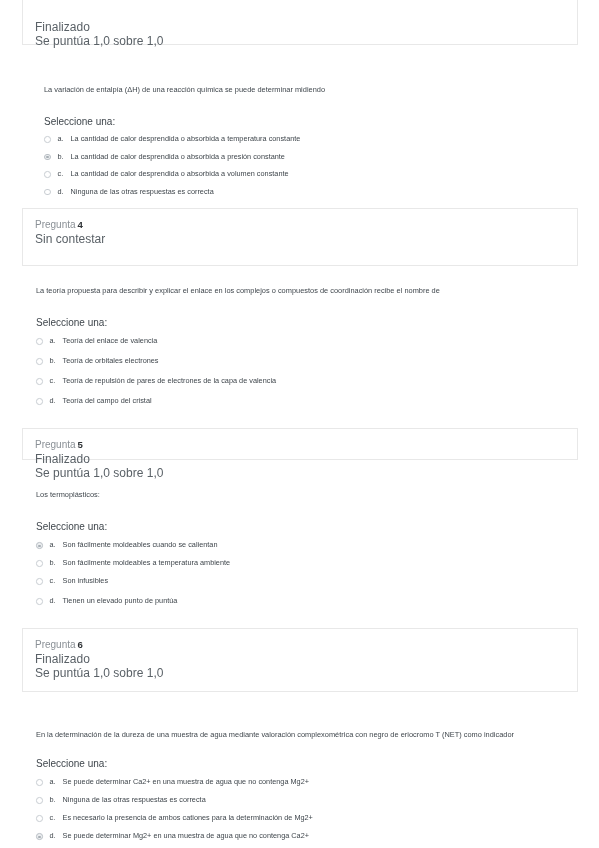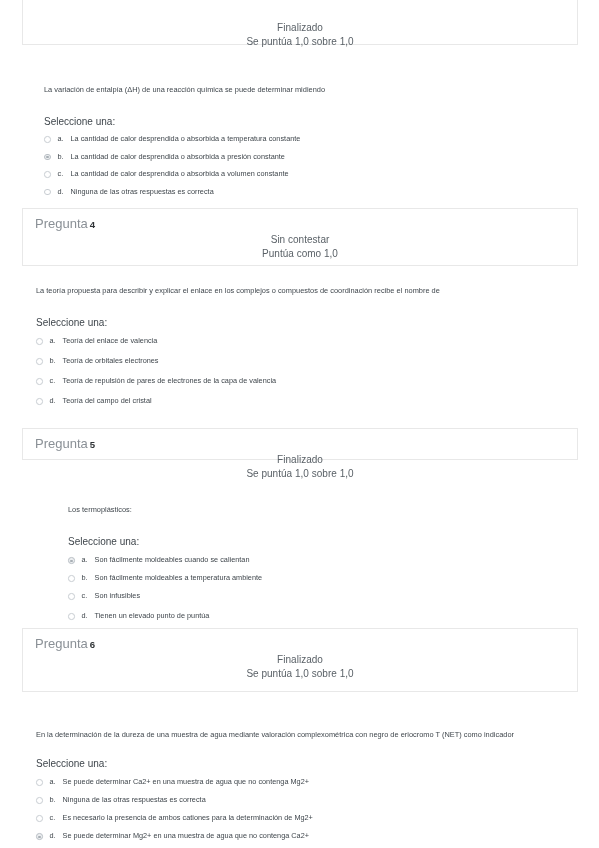--- a/index.html
+++ b/index.html
@@ -28,34 +28,33 @@
     width: 556px;
     box-sizing: border-box;
     border: 1px solid #e8e8e8;
     background: #ffffff;
     padding: 7px 12px 8px 12px;
   }
   .qbox.clipped {
     border-top: none;
   }
   .qbox-line {
-    font-size: 10px;
+    font-size: 12px;
     line-height: 13.5px;
     color: #5a6167;
     white-space: nowrap;
     letter-spacing: 0.02px;
-    text-align: center;
   }
   .qnum-line {
     display: block;
     line-height: 14px;
     margin-bottom: 1px;
   }
   .qnum-label {
-    font-size: 13px;
+    font-size: 10px;
     color: #8a9096;
   }
   .qnum-value {
     font-size: 9.6px;
     font-weight: bold;
     color: #2f3336;
     margin-left: 2px;
   }
 
   
@@ -157,21 +156,20 @@
         <span class="ans-text">Ninguna de las otras respuestas es correcta</span>
       </li>
     </ul>
   </div>
 
   <div class="qbox" style="top:208px; height:58px;">
     <span class="qnum-line">
       <span class="qnum-label">Pregunta</span><span class="qnum-value">4</span>
     </span>
     <div class="qbox-line">Sin contestar</div>
-    <div class="qbox-line">Puntúa como 1,0</div>
   </div>
 
   <div class="qbody" style="top:284px;">
     <div class="qtext">La teoría propuesta para describir y explicar el enlace en los complejos o compuestos de coordinación recibe el nombre de</div>
     <div class="select-label" style="margin-top:18px;">Seleccione una:</div>
     <ul class="answers" style="margin-top:7px;">
       <li class="answer" style="margin-bottom:11px;">
         <span class="radio"></span>
         <span class="ans-letter">a.</span>
         <span class="ans-text">Teoría del enlace de valencia</span>
@@ -195,21 +193,21 @@
   </div>
 
   <div class="qbox" style="top:428px; height:32px;">
     <span class="qnum-line">
       <span class="qnum-label">Pregunta</span><span class="qnum-value">5</span>
     </span>
     <div class="qbox-line">Finalizado</div>
     <div class="qbox-line">Se puntúa 1,0 sobre 1,0</div>
   </div>
 
-  <div class="qbody" style="top:503px;margin-left:32px;">
+  <div class="qbody" style="top:488px;">
     <div class="qtext">Los termoplásticos:</div>
     <div class="select-label" style="margin-top:18px;">Seleccione una:</div>
     <ul class="answers" style="margin-top:7px;">
       <li class="answer" style="margin-bottom:9px;">
         <span class="radio checked"></span>
         <span class="ans-letter">a.</span>
         <span class="ans-text">Son fácilmente moldeables cuando se calientan</span>
       </li>
       <li class="answer" style="margin-bottom:9px;">
         <span class="radio"></span>

